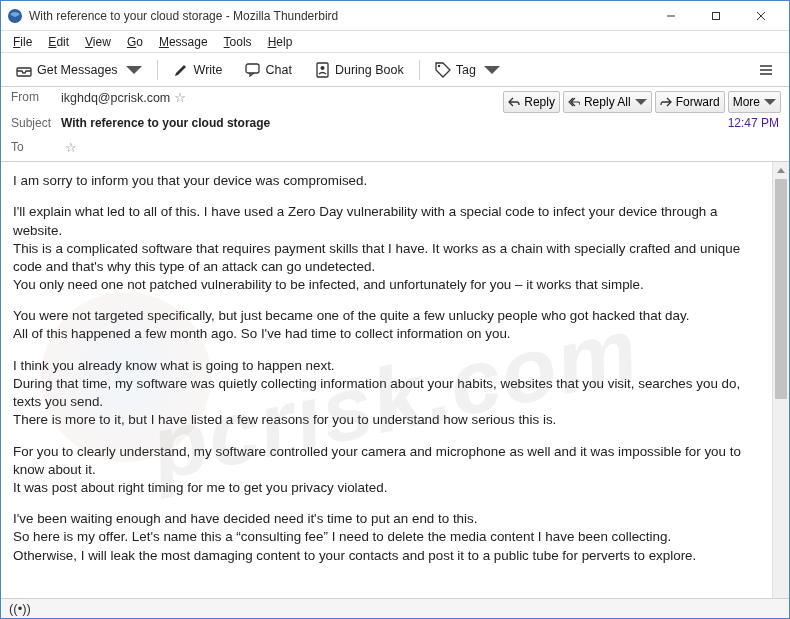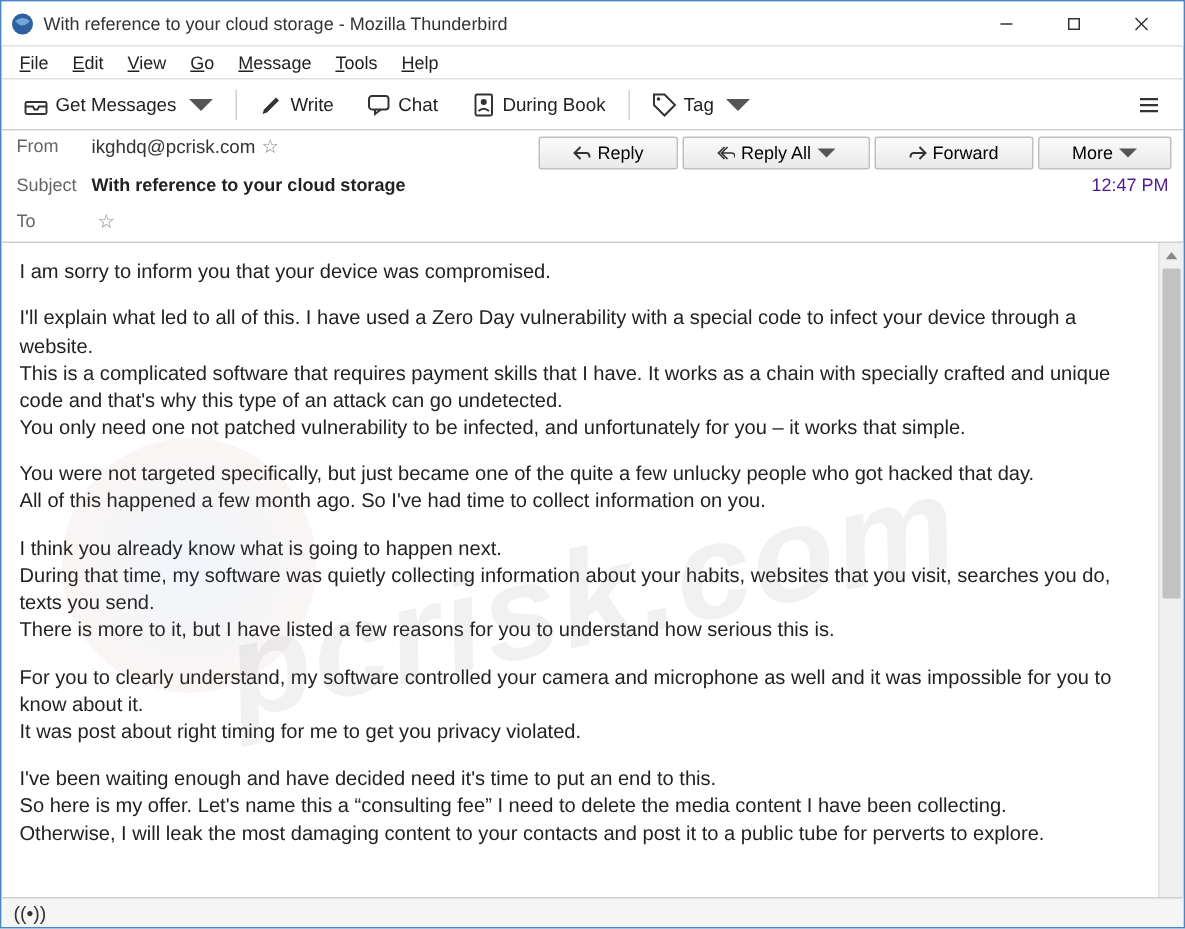--- a/index.html
+++ b/index.html
@@ -25,21 +25,21 @@
 .dropdown-caret { width: 8px; height: 4px; margin-left: 3px; }
 
 
 .header-region { border-bottom: 1px solid #d0d0d0; }
 .hrow { display: flex; align-items: flex-start; padding: 3px 10px; font-size: 12.5px; min-height: 24px; }
 .hrow .hlabel { width: 50px; color: #666; font-size: 12px; }
 .hrow .hval { flex: 1; color: #333; }
 .hrow.subject .hval { font-weight: bold; color: #222; font-size: 12px; }
 .hrow .time { color: #4c1d95; font-size: 12px; }
 .action-row { display: flex; justify-content: flex-end; padding: 4px 8px 0; gap: 3px; }
-.abtn { display: flex; align-items: center; gap: 4px; padding: 3px 22px; font-size: 12px; border: 1px solid #c0c0c0; border-radius: 2px; background: linear-gradient(#fafafa,#eaeaea); cursor: default; }
+.abtn { display: flex; align-items: center; gap: 4px; padding: 3px 4px; font-size: 12px; border: 1px solid #c0c0c0; border-radius: 2px; background: linear-gradient(#fafafa,#eaeaea); cursor: default; }
 .abtn svg, .abtn .caret { width: 12px; height: 12px; }
 .star { color: #888; font-size: 13px; margin-left: 4px; }
 
 .header-flex { display: flex; align-items: flex-start; }
 .header-left { flex: 1; }
 
 
 .body-wrap { position: relative; height: 474px; display: flex; }
 .body-content { flex: 1; overflow-y: auto; padding: 10px 12px; font-size: 13.4px; line-height: 1.35; color: #222; }
 .body-content p { margin-bottom: 1em; }

